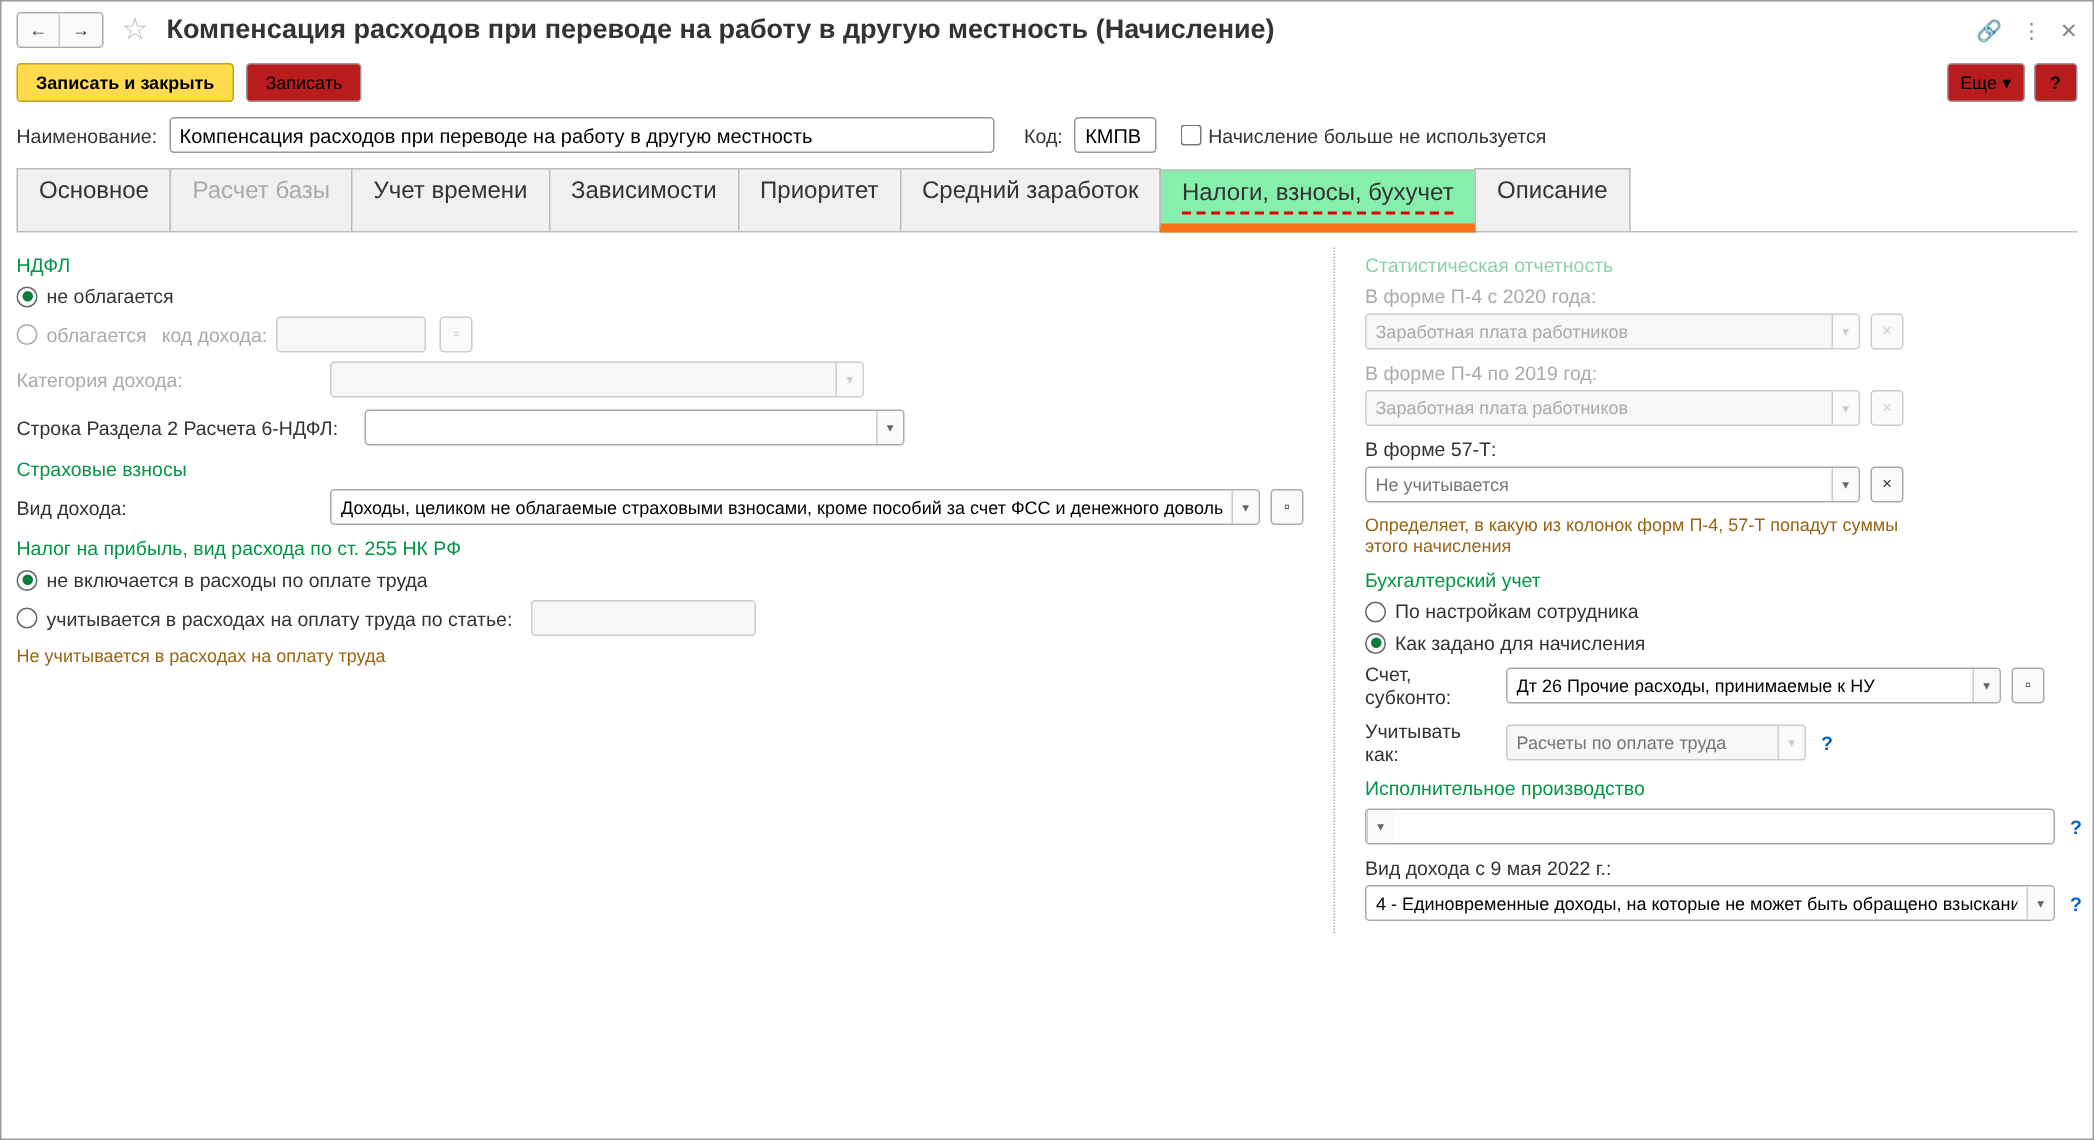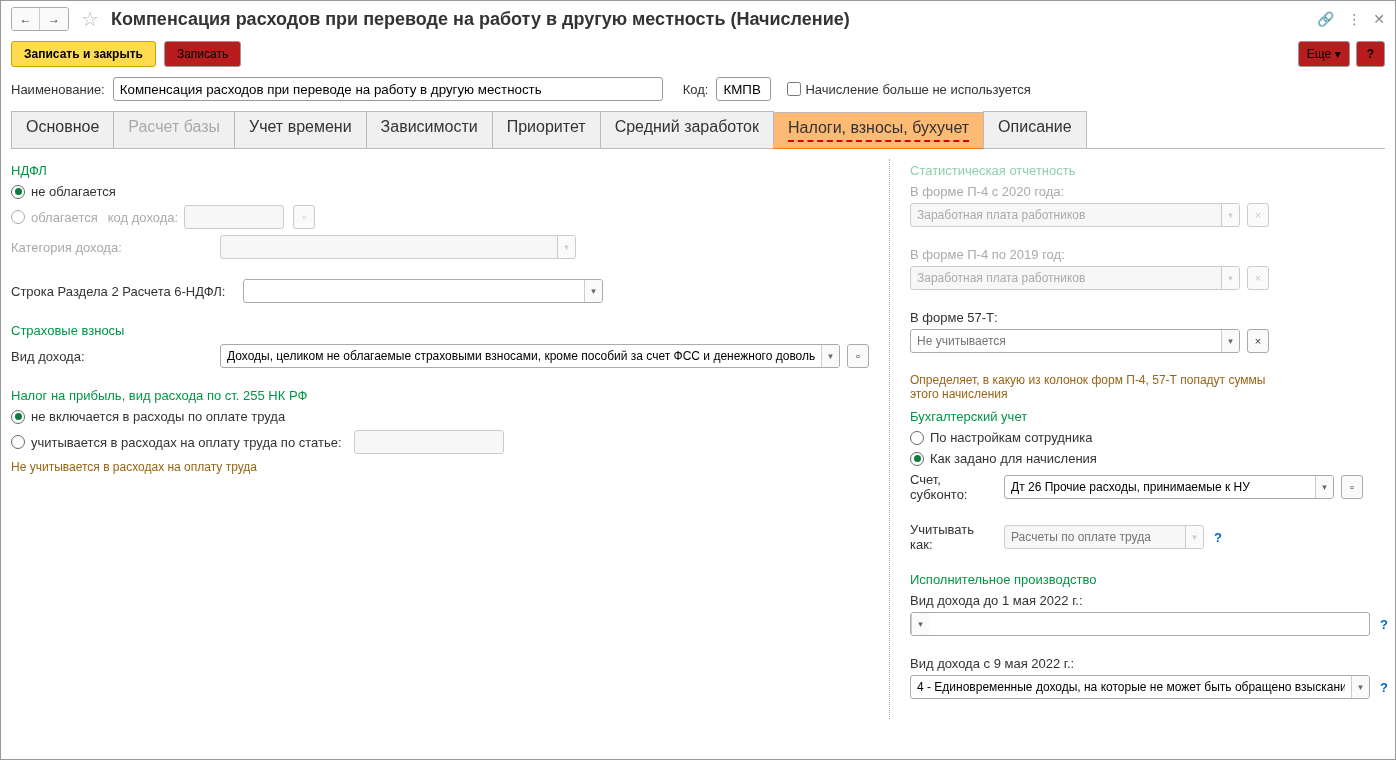--- a/index.html
+++ b/index.html
@@ -24,38 +24,38 @@
 
   .form-row { display: flex; align-items: center; padding: 4px 10px; gap: 8px; font-size: 13px; }
   .label { color: #333; }
   .input-wide { flex: 0 0 550px; border: 1px solid #999; border-radius: 3px; padding: 3px 6px; height: 24px; }
   .input-narrow { width: 55px; border: 1px solid #999; border-radius: 3px; padding: 2px 6px; height: 24px; text-align: left; }
   .checkbox-row { display: flex; align-items: center; gap: 4px; margin-left: 8px; }
 
   .tabs { display: flex; border-bottom: 1px solid #bbb; margin: 6px 10px 0 10px; }
   .tab { padding: 6px 14px; border: 1px solid #bbb; border-bottom: none; background: #f0f0f0; cursor: pointer; font-size: 16px; margin-right: -1px; }
   .tab.disabled { color: #aaa; }
-  .tab.active { background: #fdba74; border-bottom: 1px solid #f97316; position: relative; top: 1px; }
+  .tab.active { background: #86efac; border-bottom: 6px solid #f97316; position: relative; top: 1px; }
 
   .content { display: flex; padding: 10px; gap: 0; }
   .col-left { flex: 0 0 860px; padding-right: 20px; }
   .col-right { flex: 1; border-left: 1px dotted #aaa; padding-left: 20px; }
 
   .section-title { color: #009646; font-size: 13px; margin-bottom: 6px; margin-top: 4px; }
   .section-title.disabled { color: #8fd0ab; }
 
   .radio-row { display: flex; align-items: center; gap: 6px; margin-bottom: 6px; font-size: 13px; }
   .radio { width: 14px; height: 14px; border: 1px solid #666; border-radius: 50%; display: flex; align-items: center; justify-content: center; cursor: pointer; }
   .radio.checked::after { content:""; width: 7px; height: 7px; background: #0a7c3b; border-radius:50%; }
   .radio.disabled { border-color:#aaa; }
   .radio-label { }
   .radio-label.disabled { color:#aaa; }
   .inline-label { color:#aaa; margin-left: 4px; }
 
-  .field-row { display:flex; align-items:center; margin-bottom:20px; gap: 4px; font-size: 13px; }
+  .field-row { display:flex; align-items:center; margin-bottom:8px; gap: 4px; font-size: 13px; }
   .field-label { width: 205px; color:#333; }
   .field-label.disabled { color:#aaa; }
   .field-label.sm { width: 90px; }
   .combo { display:flex; border:1px solid #aaa; border-radius: 3px; height: 24px; overflow:hidden; }
   .combo.disabled { background:#f7f7f7; border-color:#ccc; }
   .combo-input { flex:1; border:none; padding: 2px 6px; font-size: 12px; outline:none; background: transparent; }
   .combo-input:disabled { color:#aaa; }
   .combo-btn { width: 18px; border-left:1px solid #ccc; display:flex; align-items:center; justify-content:center; font-size:9px; color:#666; cursor:pointer; background:#fafafa; }
   .combo-btn.disabled { color:#ccc; }
   .ext-btn { width: 22px; height:24px; border:1px solid #aaa; border-radius:3px; display:flex; align-items:center; justify-content:center; cursor:pointer; font-size:11px; background:#fafafa; margin-left:3px; }
@@ -226,21 +226,20 @@
       <div class="field-row">
         <span class="field-label sm">Учитывать как:</span>
         <div class="combo disabled" style="width:200px">
             <input class="combo-input" disabled="" placeholder="Расчеты по оплате труда" style="">
             <div class="combo-btn disabled">▾</div>
           </div>
         <span class="help-q">?</span>
       </div>
 
       <div class="section-title">Исполнительное производство</div>
-      <div style="font-size:13px;margin-bottom:4px">Вид дохода до 1 мая 2022 г.:</div>
       <div class="field-row">
         <div class="combo" style="width:460px">
             <div class="combo-btn">▾</div>
           </div>
         <span class="help-q">?</span>
       </div>
       <div style="font-size:13px;margin-bottom:4px">Вид дохода с 9 мая 2022 г.:</div>
       <div class="field-row">
         <div class="combo" style="width:460px">
             <input class="combo-input" value="4 - Единовременные доходы, на которые не может быть обращено взыскание" style="">

